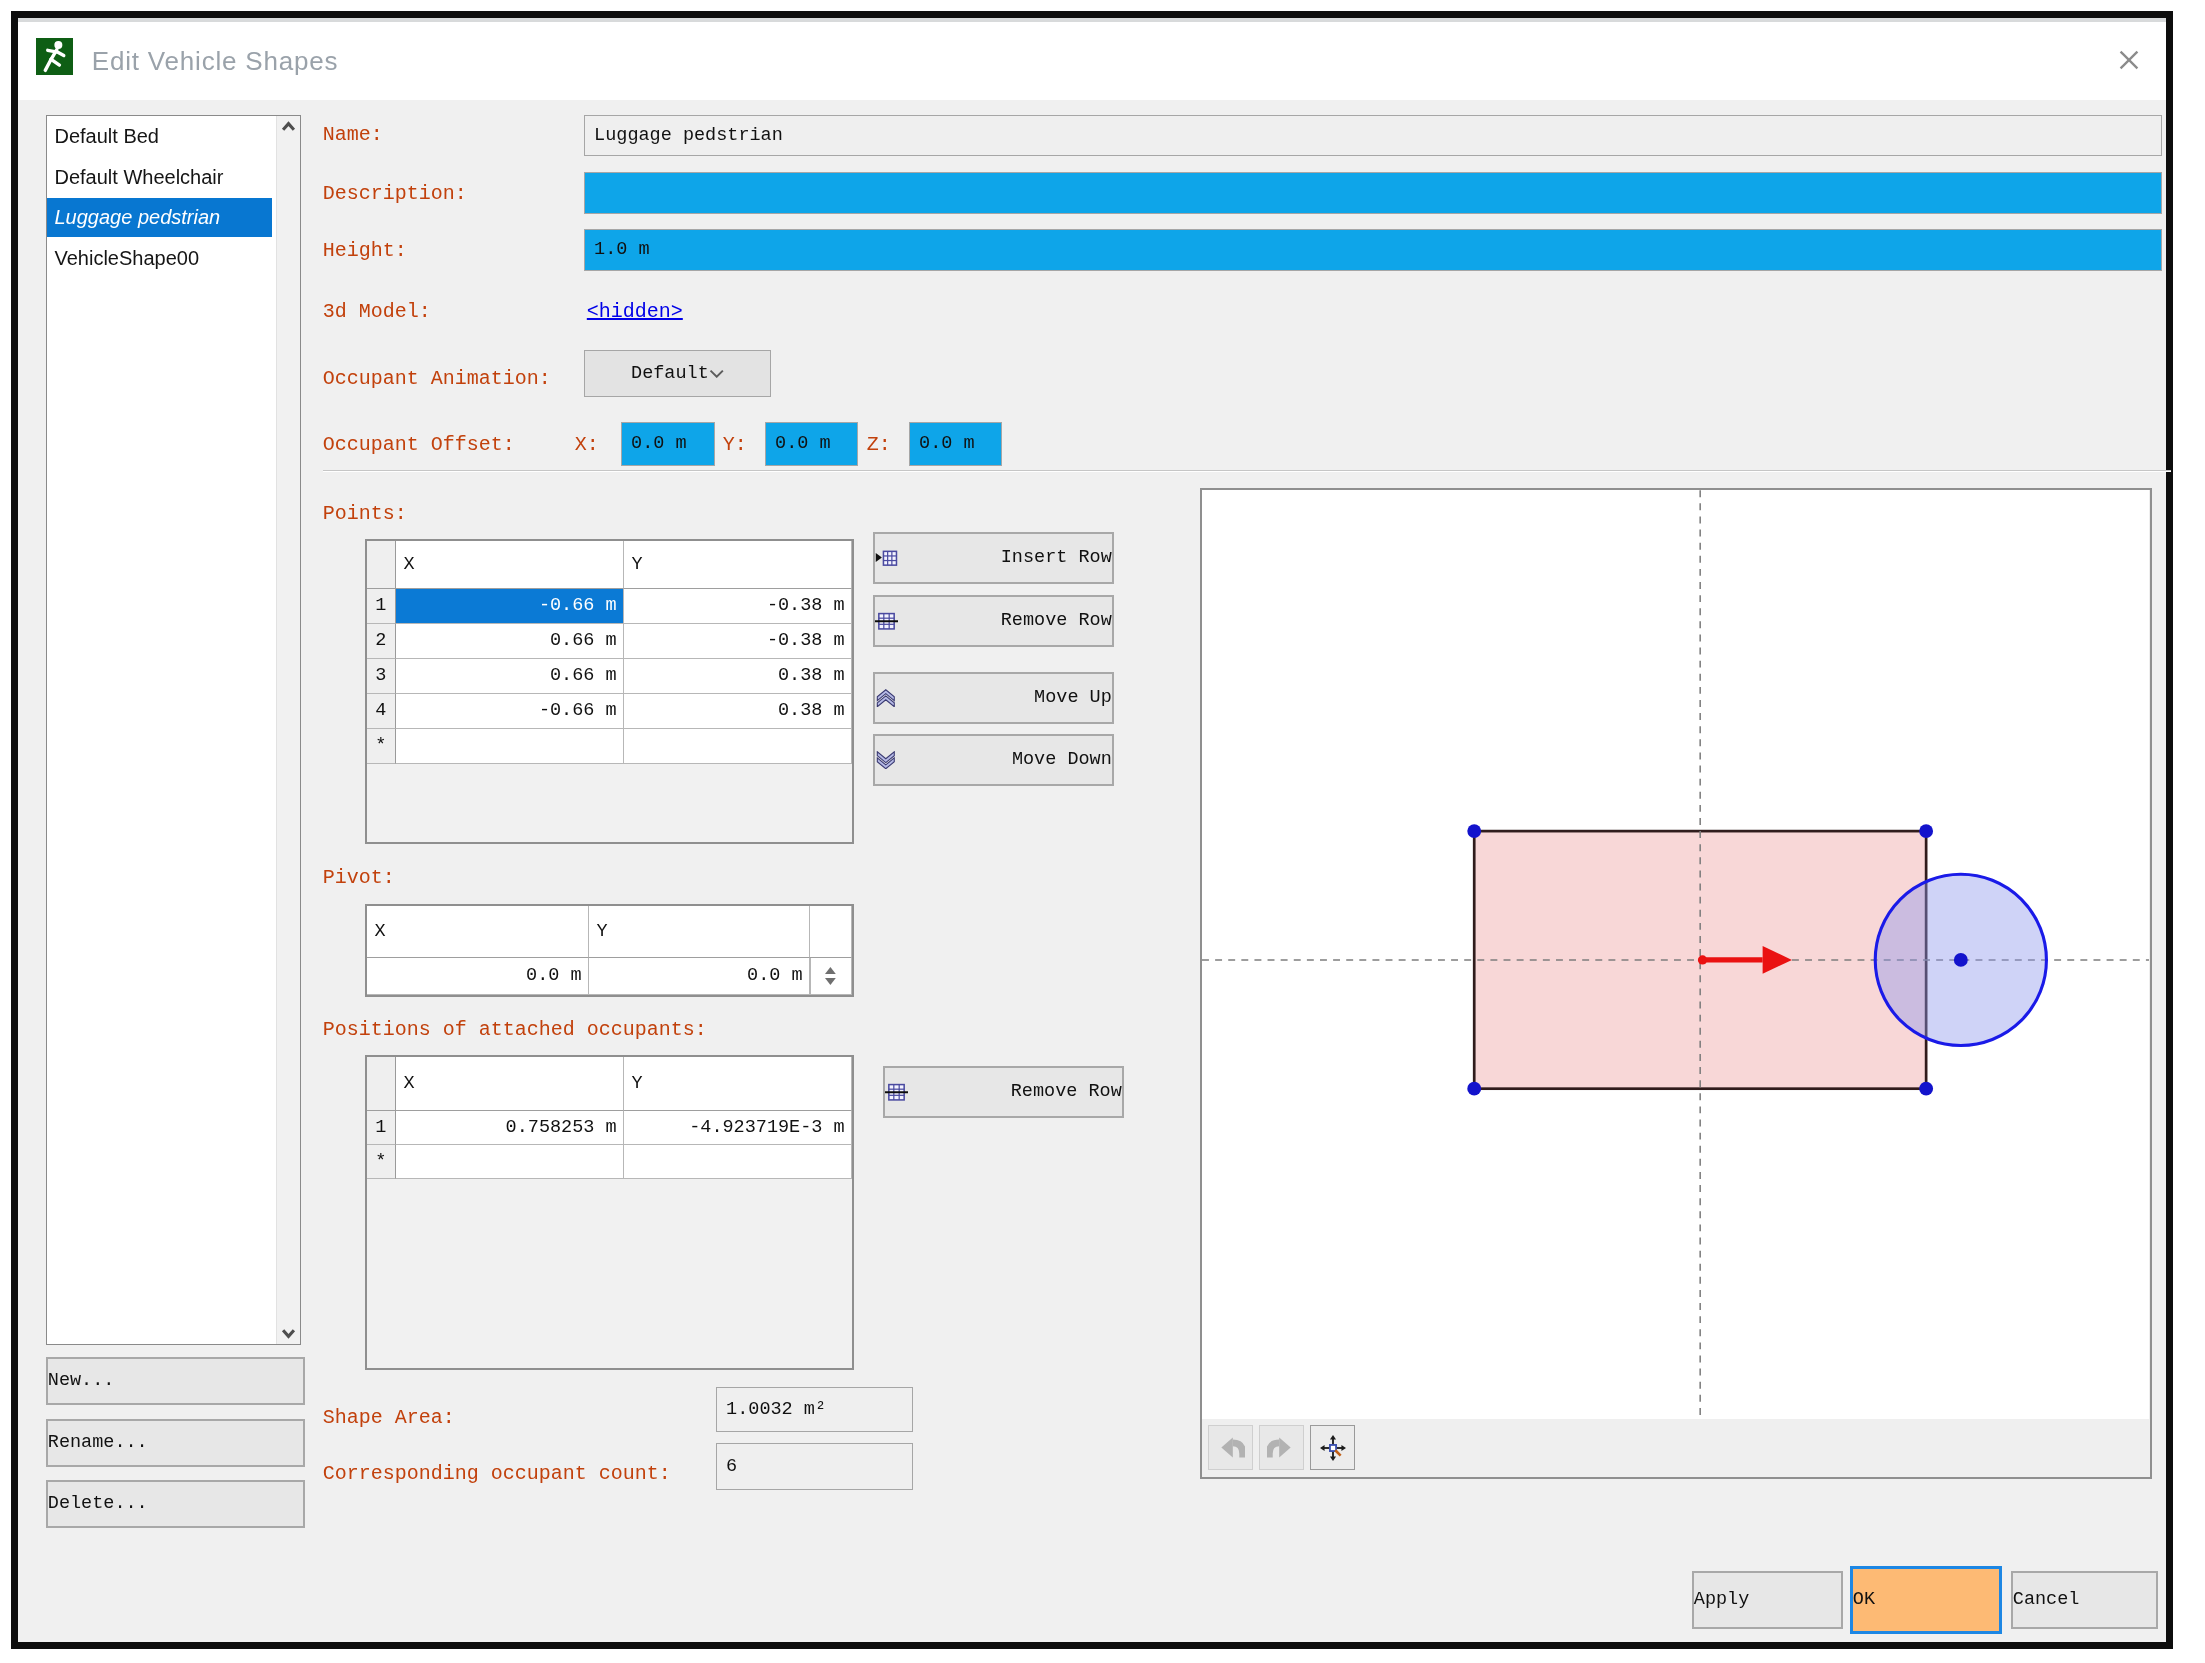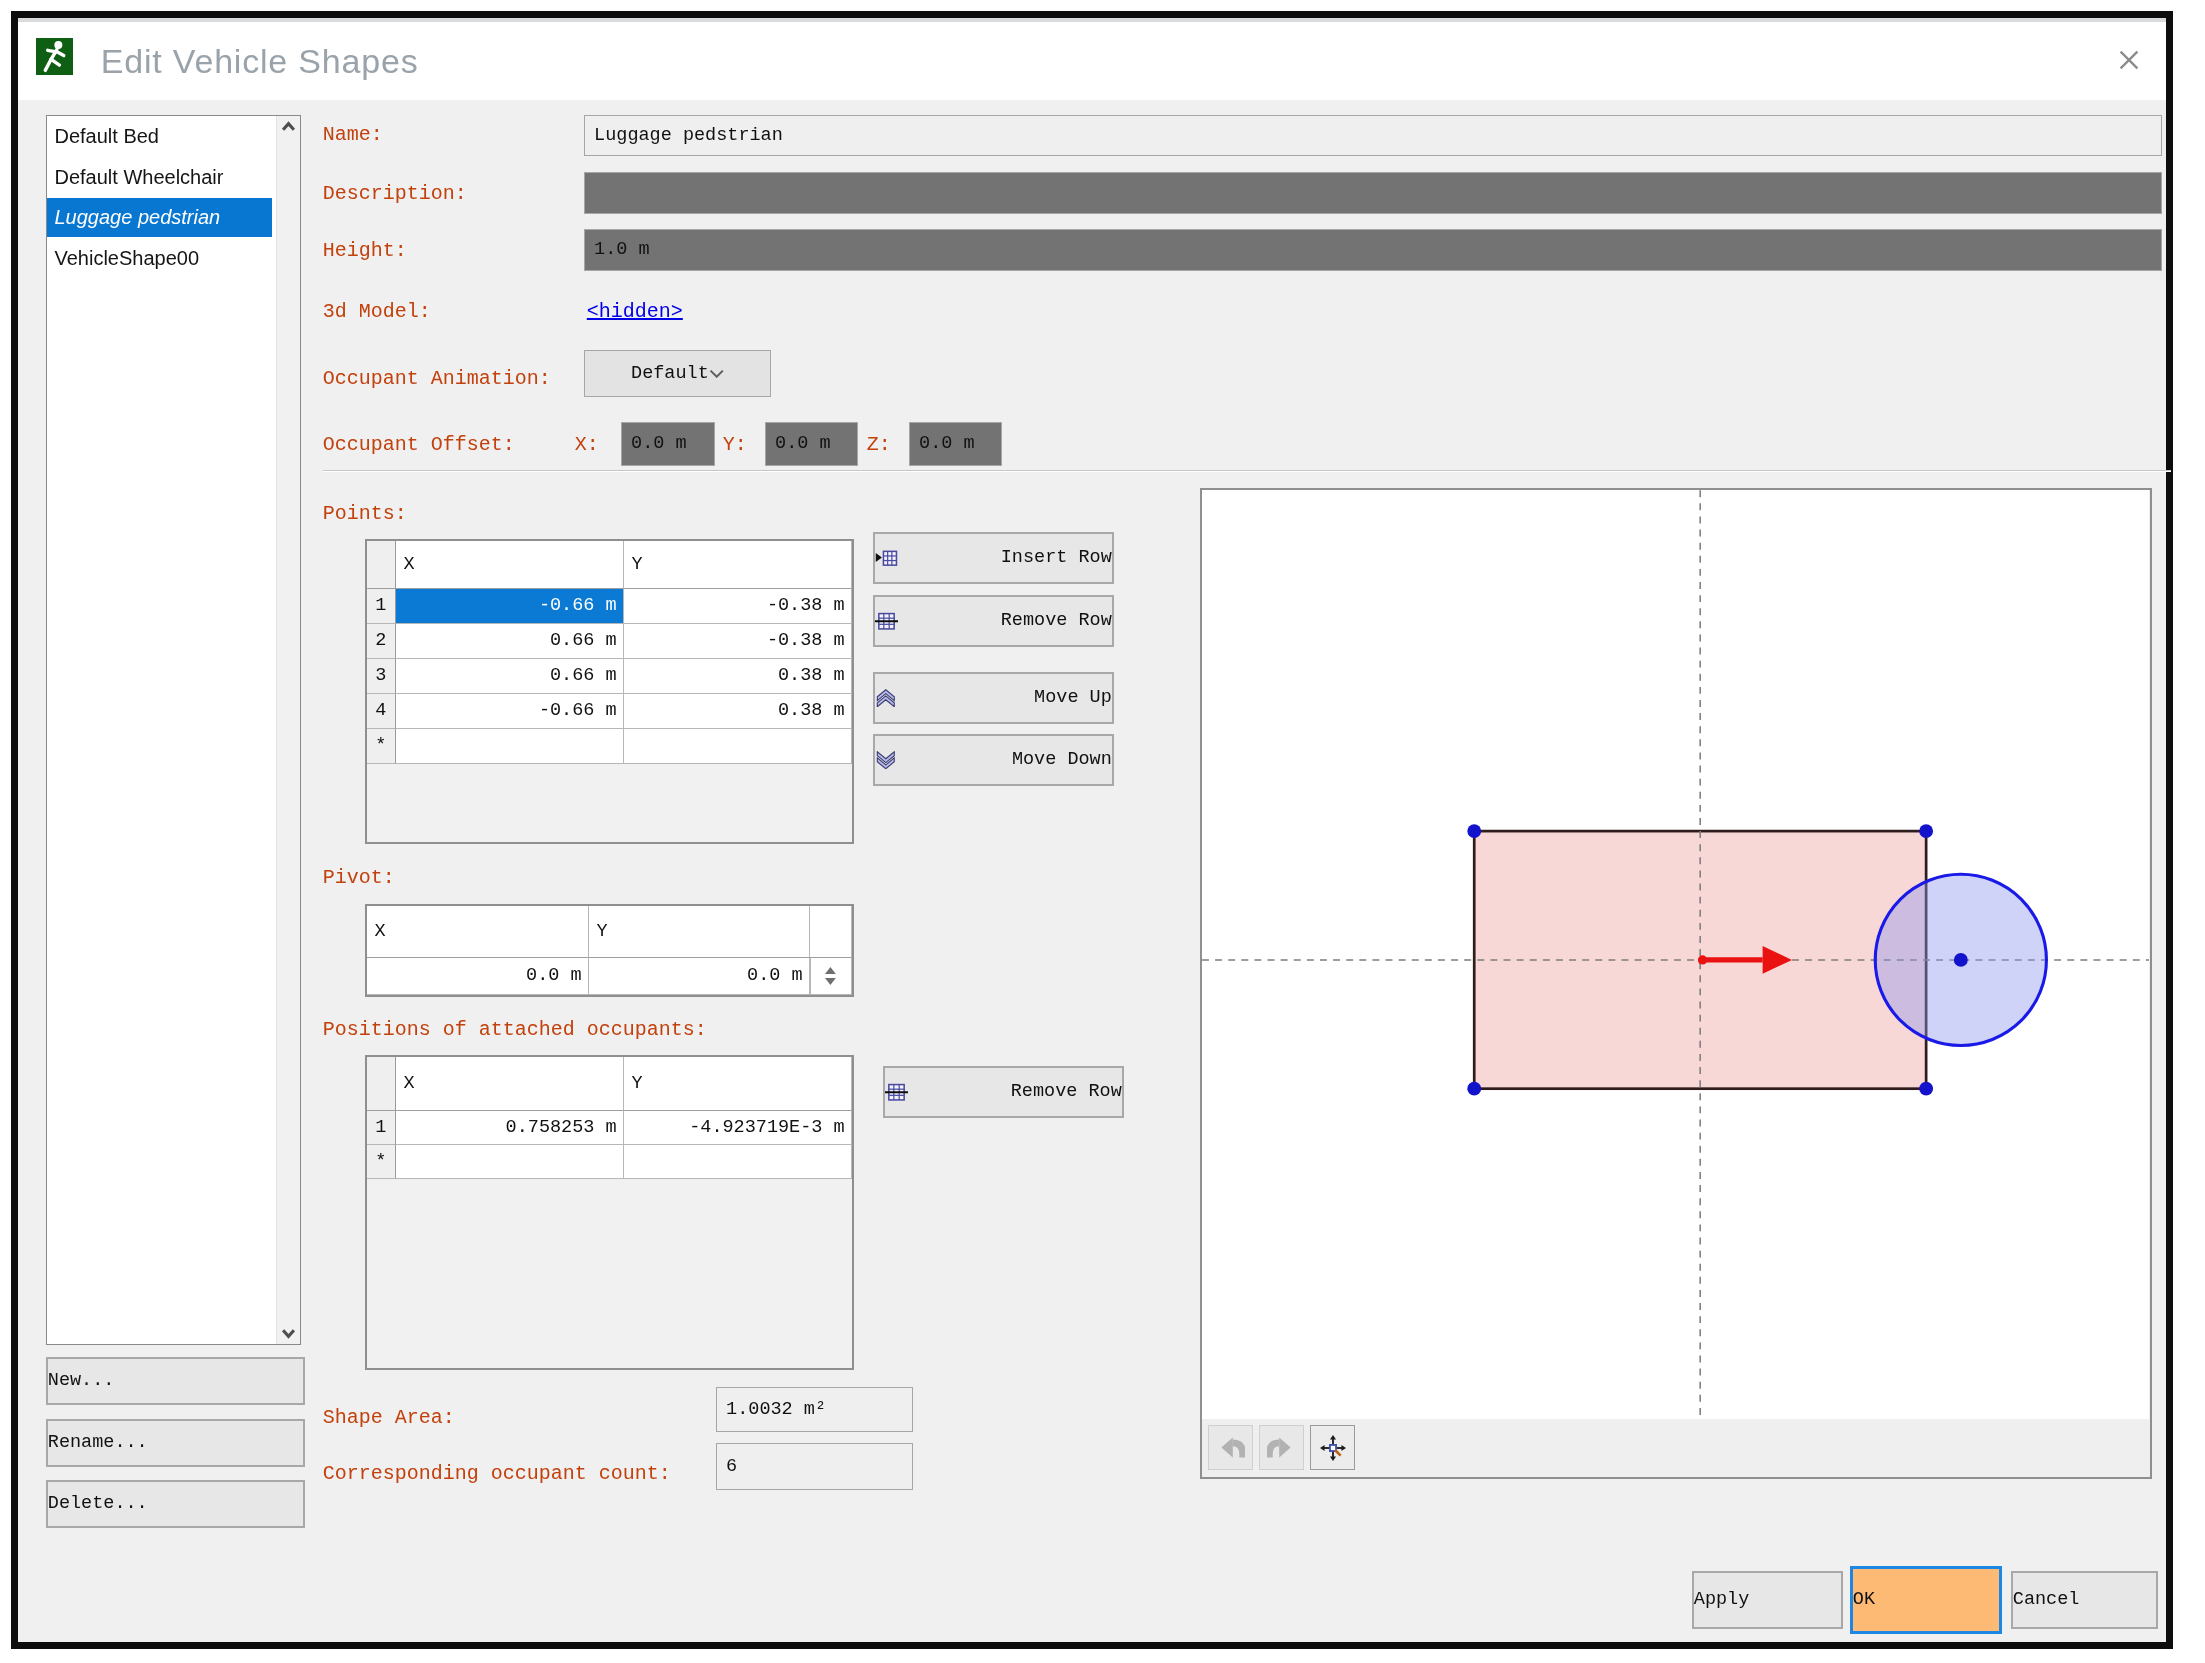--- a/index.html
+++ b/index.html
@@ -5,27 +5,27 @@
 <style>
   html,body{margin:0;padding:0;}
   #app{position:relative;width:2205px;height:1664px;background:#ffffff;overflow:hidden;
        font-family:"Liberation Sans","DejaVu Sans",sans-serif;}
   .dialog{position:absolute;left:10.8px;top:10.8px;width:2148px;height:1624px;
           border:7.7px solid #0d0d0d;background:#f0f0f0;}
   
   .titlebar{position:absolute;left:0;top:0;width:2148px;height:82px;background:#ffffff;
             box-shadow:inset 0 3.9px 0 #d8dadb;}
   .app-icon{position:absolute;left:18.5px;top:20px;width:37px;height:37px;}
-  .title-text{position:absolute;left:83px;top:0;height:82px;line-height:86px;
-              font-size:34px;color:#9aa2aa;letter-spacing:0.8px;}
+  .title-text{position:absolute;left:74px;top:0;height:82px;line-height:86px;
+              font-size:26px;color:#9aa2aa;letter-spacing:0.8px;}
   .close-btn{position:absolute;right:20px;top:25px;width:34px;height:34px;display:flex;
              align-items:center;justify-content:center;}
   .lbl{position:absolute;font-family:"Liberation Mono","DejaVu Sans Mono",monospace;
        font-size:20px;color:#c2410c;white-space:pre;}
-  .box{position:absolute;border:1.5px solid #a6a6a6;background:#737373;display:flex;align-items:center;
+  .box{position:absolute;border:1.5px solid #a6a6a6;background:#0ea5e9;display:flex;align-items:center;
        padding:0 9.3px;font-family:"Liberation Mono","DejaVu Sans Mono",monospace;font-size:18.5px;color:#111;}
   .box.ro{background:#efefef;}
   .btn{position:absolute;background:#e7e7e7;border:2.3px solid #a8a8a8;display:flex;align-items:center;
        justify-content:space-between;gap:9.3px;font-family:"Liberation Mono","DejaVu Sans Mono",monospace;
        font-size:18.5px;color:#111;cursor:default;}
   .btn.primary{border:3.1px solid #1d87e4;background:#fdba74;}
   
   .shape-list{position:absolute;left:28px;top:97px;width:255px;height:1230px;background:#ffffff;
               border:1.5px solid #8a8a8a;box-sizing:border-box;}
   .li{height:39px;line-height:39px;padding-left:7.7px;font-size:20px;color:#151515;

